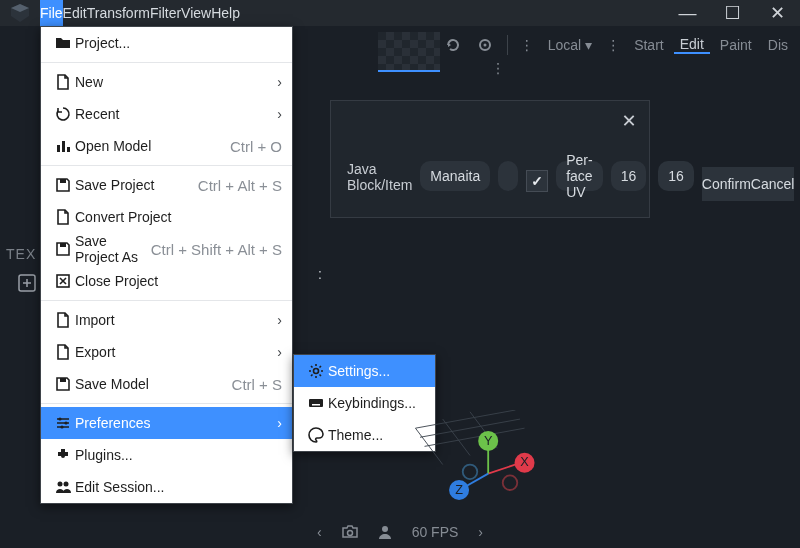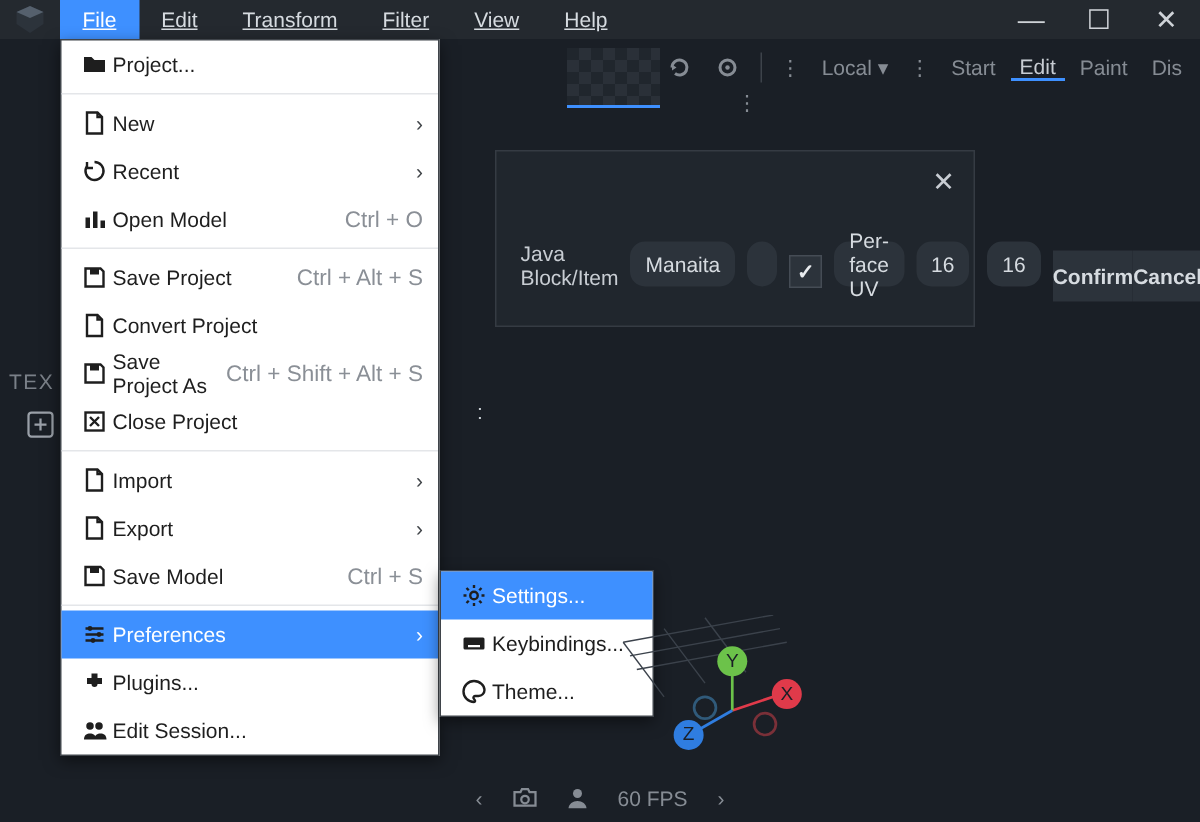--- a/index.html
+++ b/index.html
@@ -1,49 +1,49 @@
 <!DOCTYPE html>
 <html><head>
 <meta charset="utf-8">
 <style>
   * { box-sizing: border-box; margin: 0; padding: 0; font-family: -apple-system, "Segoe UI", Arial, sans-serif; font-size: 14px; }
   body { width: 800px; height: 548px; background: #1a1f26; color: #c8cdd3; overflow: hidden; position: relative; }
   .menubar { height: 26px; background: #24292f; display: flex; align-items: stretch; }
   .menubar .logo { width: 40px; display: flex; align-items: center; justify-content: center; }
-  .menubar .item { padding: 0 15px; display: flex; align-items: center; cursor: default; color: #d6dbe0; text-decoration: underline;}
+  .menubar .item { padding: 0 0; display: flex; align-items: center; cursor: default; color: #d6dbe0;}
   .menubar .item.open { background: #3e90ff; color: #fff; }
   .winbtns { margin-left: auto; display: flex; }
   .winbtns div { width: 45px; display: flex; align-items: center; justify-content: center; font-size: 18px; color:#cfd3d8;}
   .toolbar-right { position: absolute; top: 30px; right: 0; height: 30px; display: flex; align-items: center; gap: 4px; padding-right: 6px; color:#868c94;}
   .toolbar-right .tool { width: 28px; height: 28px; display:flex; align-items:center; justify-content:center;}
   .toolbar-right .sep { width:1px; height:20px; background:#3d434a; margin:0 4px;}
   .toolbar-right .txt { padding: 0 6px; }
   .toolbar-right .active { border-bottom: 2px solid #3e90ff; color:#c8cdd3;}
   .texlabel { position: absolute; left: 6px; top: 246px; font-size: 14px; color: #7a8088; letter-spacing:1px; }
   .addtex { position: absolute; left: 16px; top: 272px; width:22px; height:22px; display:flex;align-items:center;justify-content:center; color:#9aa0a8;}
   .menu-panel { position:absolute; background:#fff; color:#1e1e1e; border:1px solid #3f444a; box-shadow:0 3px 10px rgba(0,0,0,.5); }
   .menu-panel .mi { display:flex; align-items:center; padding: 0 10px; height:32px; cursor:default; }
   .menu-panel .mi .ico { width:24px; display:flex; justify-content:center; font-size:16px;}
   .menu-panel .mi .lbl { flex:1; }
   .menu-panel .mi .sc { color:#8a8f96; font-size:15px; }
   .menu-panel .mi .arr { color:#404448; width:14px; text-align:right;}
   .menu-panel .mi.hov { background:#3e90ff; color:#fff; }
   .menu-panel .mi.hov .sc, .menu-panel .mi.hov .arr { color:#fff; }
   .menu-panel .sep { height:1px; background:#e4e6e9; margin:3px 0;}
   #file-menu { left:40px; top:26px; width:253px; }
-  #pref-sub { left:293px; top:380px; width:143px; }
+  #pref-sub { left:293px; top:354px; width:143px; }
   .dialog { position:absolute; left:330px; top:100px; width:320px; background:#20262d; border:1px solid #353b43; }
   .dialog .dclose { position:absolute; right:6px; top:6px; width:28px; height:28px; display:flex; align-items:center; justify-content:center; color:#c8cdd3; font-size:18px;}
   .dialog .body { padding: 60px 16px 16px 16px; display:flex; flex-direction:row; gap:8px; }
   .dlabel { color:#c8cdd3; }
   .dfield { background:#2c333b; height:30px; padding:0 10px; display:flex; align-items:center; color:#d6dbe0;border-radius:10px; }
   .drow { display:flex; gap:12px; }
   .drow .dfield { flex:1; }
   .dchk { width:22px; height:22px; background:#2c333b; display:flex; align-items:center; justify-content:center; color:#e8ebee; font-weight:bold; border:1px solid #454c55;}
-  .dbtns { display:flex; margin-top:6px;font-weight:bold; }
+  .dbtns { display:flex; margin-top:6px; }
   .dbtn { flex:1; height:34px; background:#2c333b; display:flex; align-items:center; justify-content:center; color:#d6dbe0; }
   .grid-gizmo { position:absolute; left:400px; top:410px; width:140px; height:100px; }
   .bottombar { position:absolute; left:0; bottom:4px; width:100%; height:24px; display:flex; align-items:center; justify-content:center; gap:20px; color:#868c94; font-size:14px;}
   svg { display:block; }
 </style>
 </head>
 <body>
 
 <div class="menubar">
   <div class="logo">

